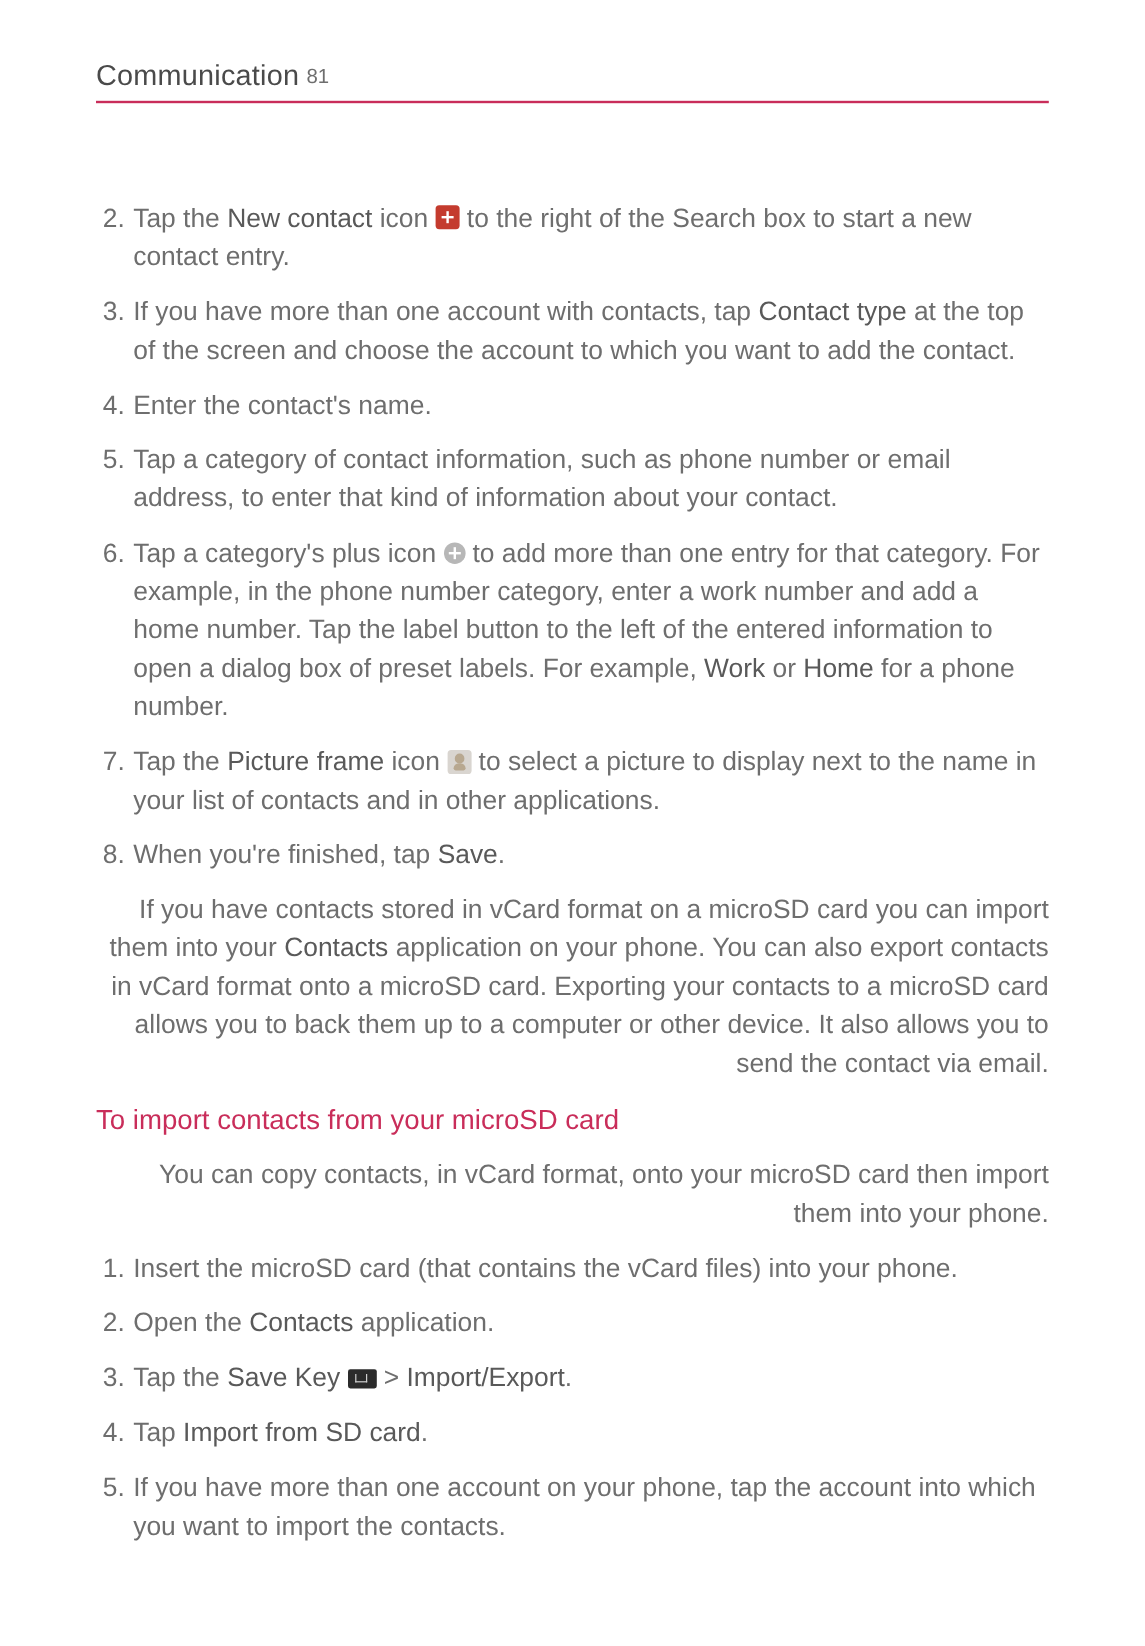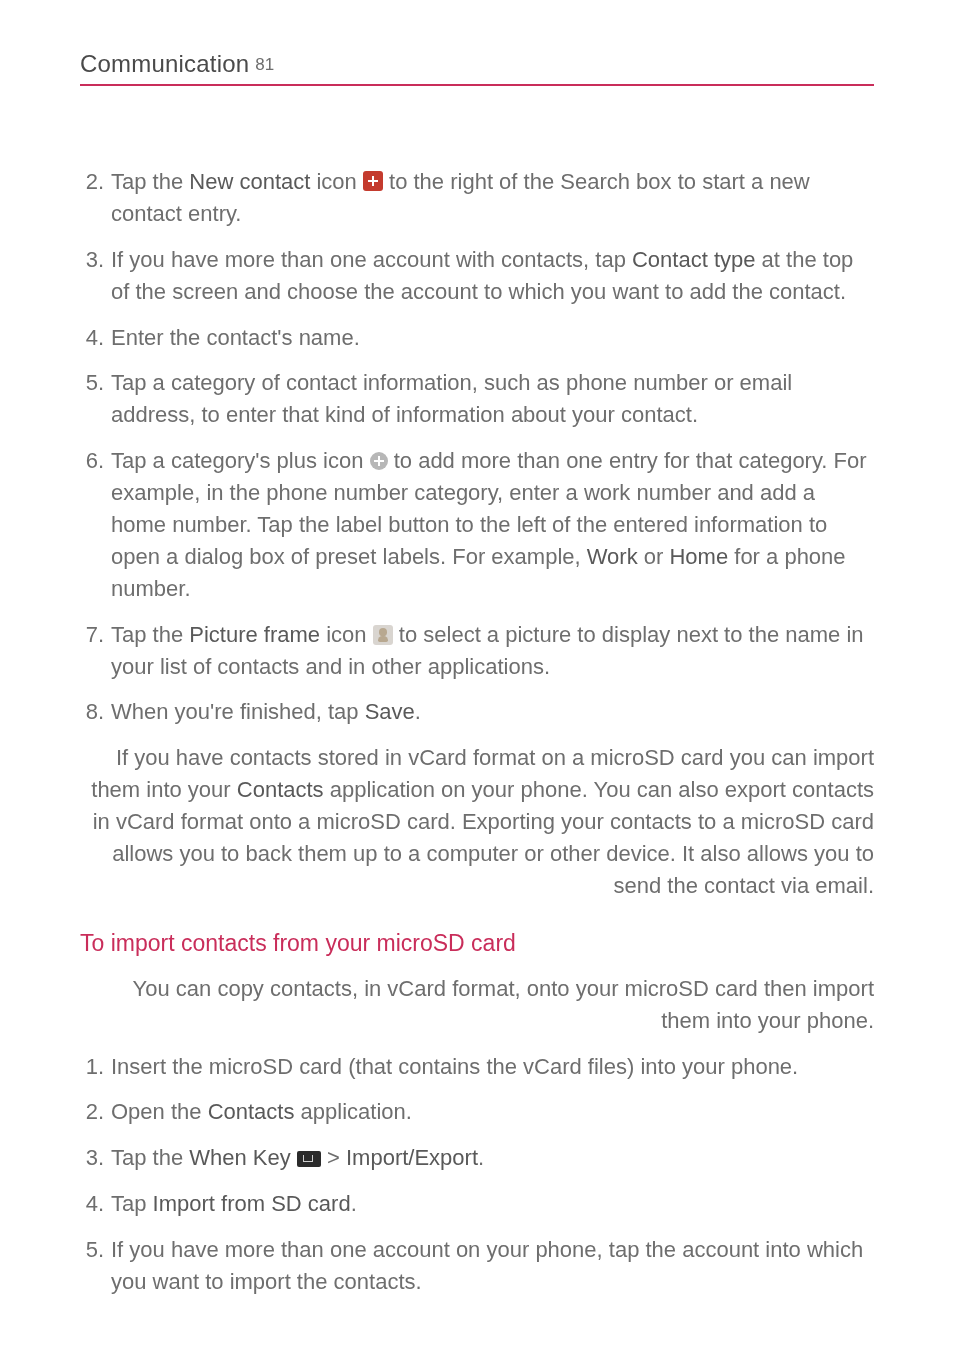--- a/index.html
+++ b/index.html
@@ -150,21 +150,21 @@
     font-size: 26px;
     font-weight: 500;
     margin-top: 26px;
     margin-bottom: 20px;
     letter-spacing: -0.2px;
   }
   .h3 {
     color: #c92d5a;
     font-size: 23px;
     font-weight: 400;
-    margin-top: 28px;
+    margin-top: 18px;
     margin-bottom: 16px;
   }
   .para {
     font-size: 22px;
     line-height: 1.45;
     font-weight: 300;
     margin-bottom: 14px;
     text-align: right;
   }
 </style>
@@ -244,21 +244,21 @@
   <div class="step">
     <div class="step-num">2.</div>
     <div class="step-body">
       <span>Open the </span><span class="bold">Contacts</span><span> application.</span>
     </div>
   </div>
 
   <div class="step">
     <div class="step-num">3.</div>
     <div class="step-body">
-      <span>Tap the </span><span class="bold">When Key</span><span> </span><span class="icon-menu-key"></span><span> &gt; </span><span class="bold">Import/Export</span><span>.</span>
+      <span>Tap the </span><span class="bold">Save Key</span><span> </span><span class="icon-menu-key"></span><span> &gt; </span><span class="bold">Import/Export</span><span>.</span>
     </div>
   </div>
 
   <div class="step">
     <div class="step-num">4.</div>
     <div class="step-body">
       <span>Tap </span><span class="bold">Import from SD card</span><span>.</span>
     </div>
   </div>
 

